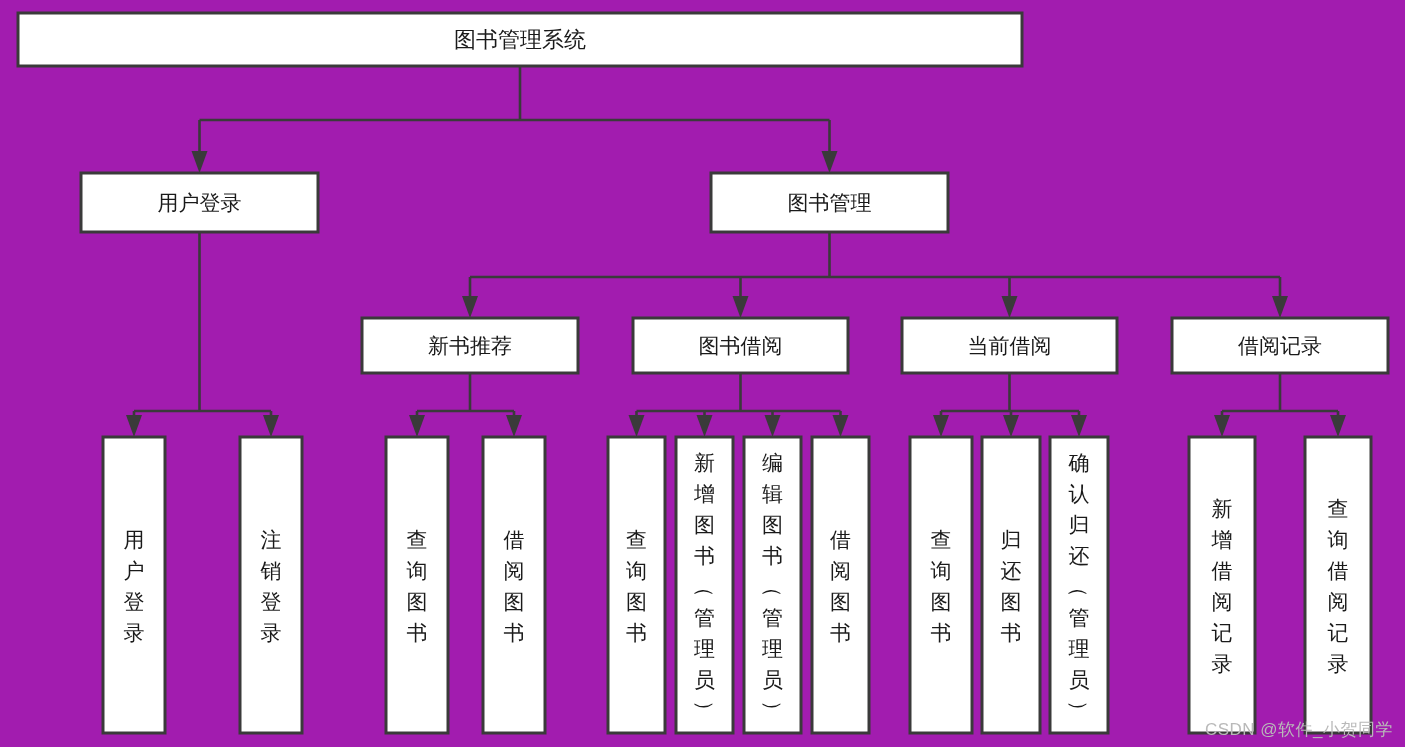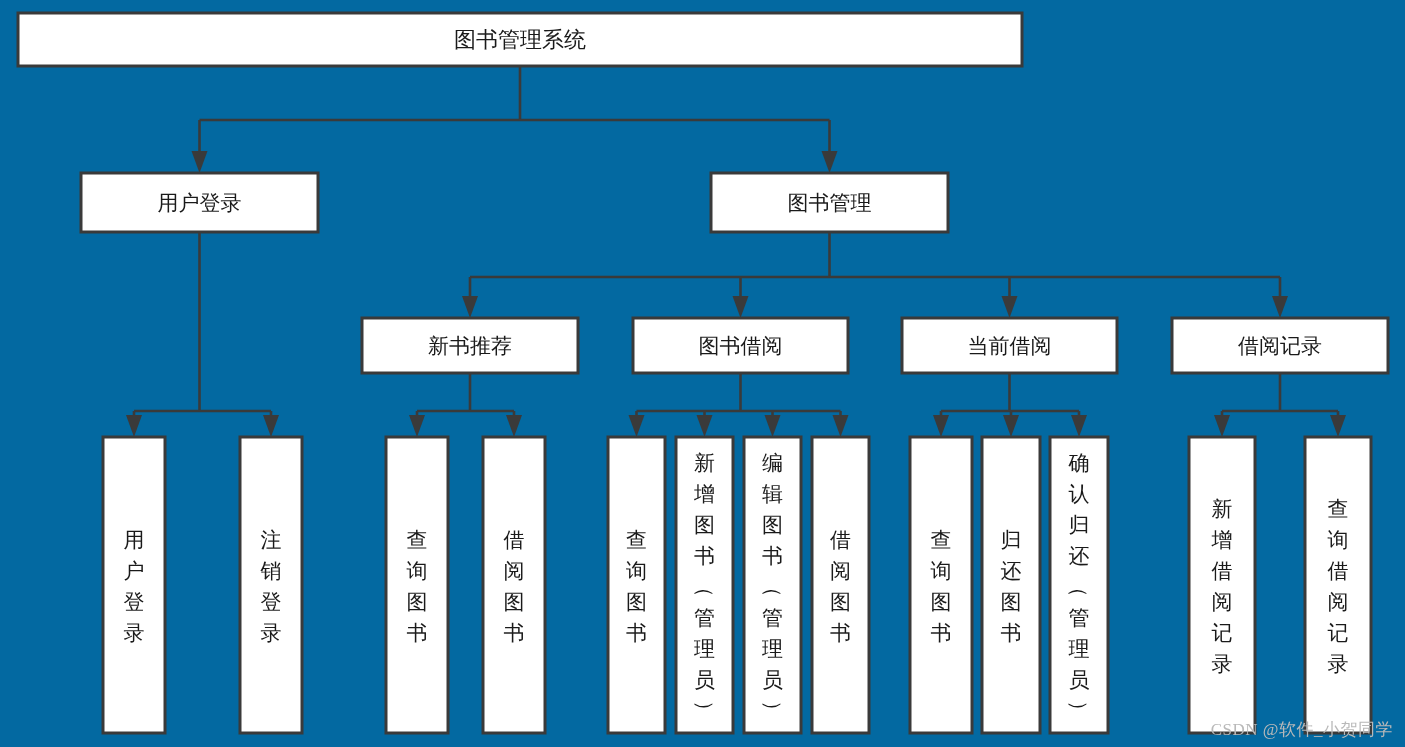--- a/index.html
+++ b/index.html
@@ -11,21 +11,21 @@
   body {
     width: 1405px;
     height: 747px;
     font-family: "DejaVu Sans", "Liberation Sans", sans-serif;
     overflow: hidden;
   }
   #diagram-root {
     position: relative;
     width: 1405px;
     height: 747px;
-    background: #0369a1;
+    background: #a21caf;
   }
   svg#flow-svg {
     position: absolute;
     left: 0;
     top: 0;
     width: 1405px;
     height: 747px;
     display: block;
   }
   .node-box {
@@ -61,21 +61,21 @@
   .leaf-label-char {
     font-family: "DejaVu Sans", "Liberation Sans", sans-serif;
     fill: #1a1a1a;
     font-size: 21px;
     text-anchor: middle;
   }
   .watermark {
     position: absolute;
     right: 12px;
     bottom: 6px;
-    font-family: Liberation Serif, serif;
+    font-family: Liberation Sans, sans-serif;
     font-size: 17px;
     color: #b9b9b9;
     letter-spacing: 0.5px;
     white-space: nowrap;
     user-select: none;
   }
 </style>
 </head>
 <body>
 

